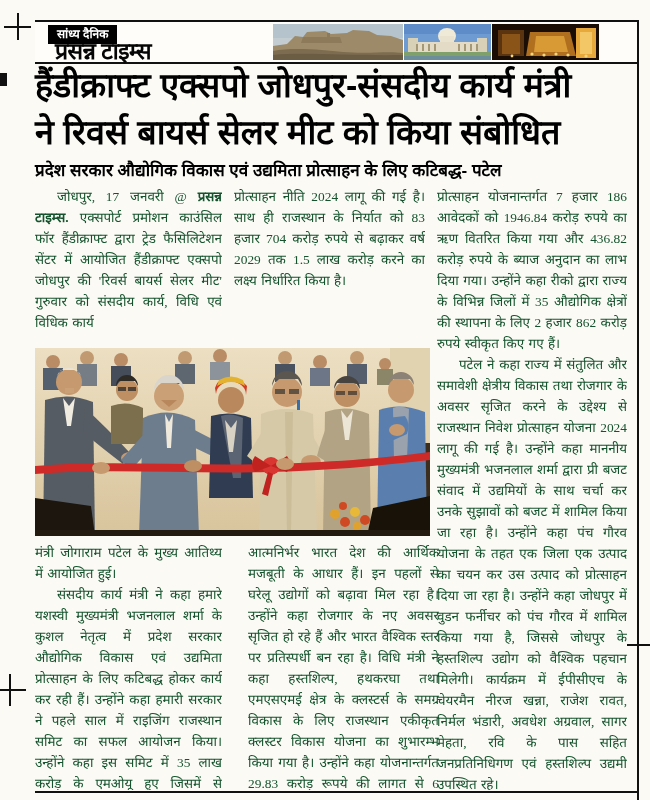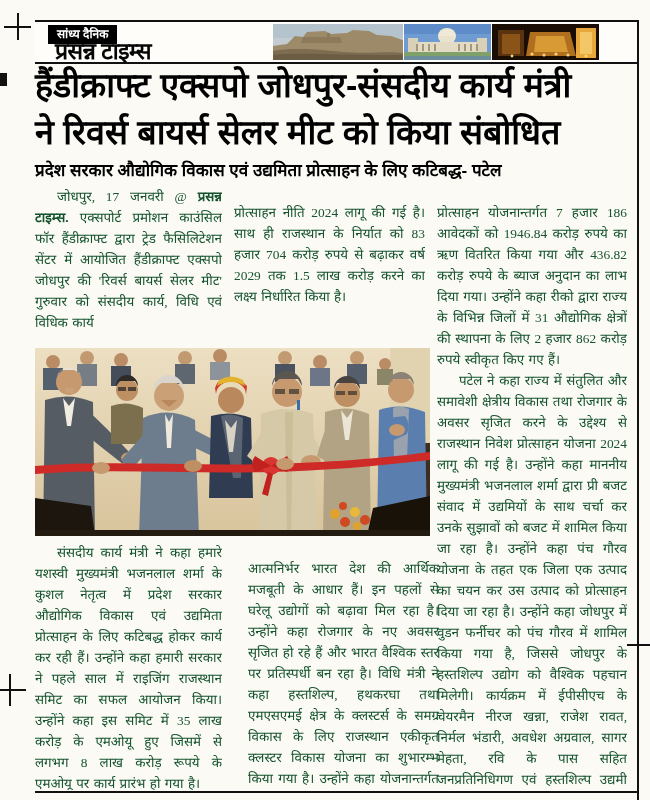--- a/index.html
+++ b/index.html
@@ -49,21 +49,21 @@
     font-weight:bold;font-size:17px;line-height:24px;
     color:#000;text-align:left;white-space:nowrap;
   }
   
   .bodycol{
     font-size:13.4px;line-height:21px;text-align:justify;
     overflow:hidden;color:#14532d;
     word-spacing:1px;
   }
   .bodycol p{margin:0;text-indent:22px;}
-  .bodycol p.noindent{text-indent:0;margin-top:16px;}
+  .bodycol p.noindent{text-indent:0;}
   .b{font-weight:bold;}
   .col1top{left:35px;top:186px;width:187px;height:160px;}
   .col2top{left:234px;top:186px;width:191px;height:160px;}
   .col1bot{left:35px;top:542px;width:187px;height:248px;}
   .col2bot{left:248px;top:542px;width:191px;height:248px;}
   .col3   {left:437px;top:186px;width:190px;height:604px;}
   
   .newsphoto{left:35px;top:348px;width:395px;height:188px;overflow:hidden;background:#d9c8a6;}
   .newsphoto svg{display:block;}
   
@@ -280,29 +280,30 @@
         <circle cx="322" cy="178" r="4" fill="#e0a22c"></circle>
     </g>
 
     <path d="M0,150 L56,158 L60,188 L0,188 Z" fill="#1d160e"></path>
     <path d="M338,160 L395,148 L395,188 L332,188 Z" fill="#191208"></path>
     <rect x="0" y="182" width="395" height="6" fill="#241b10"></rect>
   </svg>
 </div>
 
 <div class="abs bodycol col1bot">
+  <p class="noindent">मंत्री जोगाराम पटेल के मुख्य आतिथ्य में आयोजित हुई।</p>
   <p>संसदीय कार्य मंत्री ने कहा हमारे यशस्वी मुख्यमंत्री भजनलाल शर्मा के कुशल नेतृत्व में प्रदेश सरकार औद्योगिक विकास एवं उद्यमिता प्रोत्साहन के लिए कटिबद्ध होकर कार्य कर रही हैं। उन्होंने कहा हमारी सरकार ने पहले साल में राइजिंग राजस्थान समिट का सफल आयोजन किया। उन्होंने कहा इस समिट में 35 लाख करोड़ के एमओयू हुए जिसमें से लगभग 8 लाख करोड़ रूपये के एमओयू पर कार्य प्रारंभ हो गया है।</p>
 
 </div>
 
 <div class="abs bodycol col2bot">
   <p class="noindent">आत्मनिर्भर भारत देश की आर्थिक मजबूती के आधार हैं। इन पहलों से घरेलू उद्योगों को बढ़ावा मिल रहा है। उन्होंने कहा रोजगार के नए अवसर सृजित हो रहे हैं और भारत वैश्विक स्तर पर प्रतिस्पर्धी बन रहा है। विधि मंत्री ने कहा हस्तशिल्प, हथकरघा तथा एमएसएमई क्षेत्र के क्लस्टर्स के समग्र विकास के लिए राजस्थान एकीकृत क्लस्टर विकास योजना का शुभारम्भ किया गया है। उन्होंने कहा योजनान्तर्गत 29.83 करोड़ रूपये की लागत से 6 प्राजेक्ट स्वीकृत किए गए हैं।</p>
   <p>मुख्यमंत्री लघु उद्योग प्रोत्साहन योजना</p>
 
 </div>
 
 <div class="abs bodycol col3">
-  <p class="noindent">प्रोत्साहन योजनान्तर्गत 7 हजार 186 आवेदकों को 1946.84 करोड़ रुपये का ऋण वितरित किया गया और 436.82 करोड़ रुपये के ब्याज अनुदान का लाभ दिया गया। उन्होंने कहा रीको द्वारा राज्य के विभिन्न जिलों में 31 औद्योगिक क्षेत्रों की स्थापना के लिए 2 हजार 862 करोड़ रुपये स्वीकृत किए गए हैं।</p>
+  <p class="noindent">प्रोत्साहन योजनान्तर्गत 7 हजार 186 आवेदकों को 1946.84 करोड़ रुपये का ऋण वितरित किया गया और 436.82 करोड़ रुपये के ब्याज अनुदान का लाभ दिया गया। उन्होंने कहा रीको द्वारा राज्य के विभिन्न जिलों में 35 औद्योगिक क्षेत्रों की स्थापना के लिए 2 हजार 862 करोड़ रुपये स्वीकृत किए गए हैं।</p>
   <p>पटेल ने कहा राज्य में संतुलित और समावेशी क्षेत्रीय विकास तथा रोजगार के अवसर सृजित करने के उद्देश्य से राजस्थान निवेश प्रोत्साहन योजना 2024 लागू की गई है। उन्होंने कहा माननीय मुख्यमंत्री भजनलाल शर्मा द्वारा प्री बजट संवाद में उद्यमियों के साथ चर्चा कर उनके सुझावों को बजट में शामिल किया जा रहा है। उन्होंने कहा पंच गौरव योजना के तहत एक जिला एक उत्पाद का चयन कर उस उत्पाद को प्रोत्साहन दिया जा रहा है। उन्होंने कहा जोधपुर में वुडन फर्नीचर को पंच गौरव में शामिल किया गया है, जिससे जोधपुर के हस्तशिल्प उद्योग को वैश्विक पहचान मिलेगी। कार्यक्रम में ईपीसीएच के चेयरमैन नीरज खन्ना, राजेश रावत, निर्मल भंडारी, अवधेश अग्रवाल, सागर मेहता, रवि के पास सहित जनप्रतिनिधिगण एवं हस्तशिल्प उद्यमी उपस्थित रहे।</p>
 </div>
 
 <div class="abs right-border"></div>
 <div class="abs bottom-rule"></div>
 
 </body></html>

